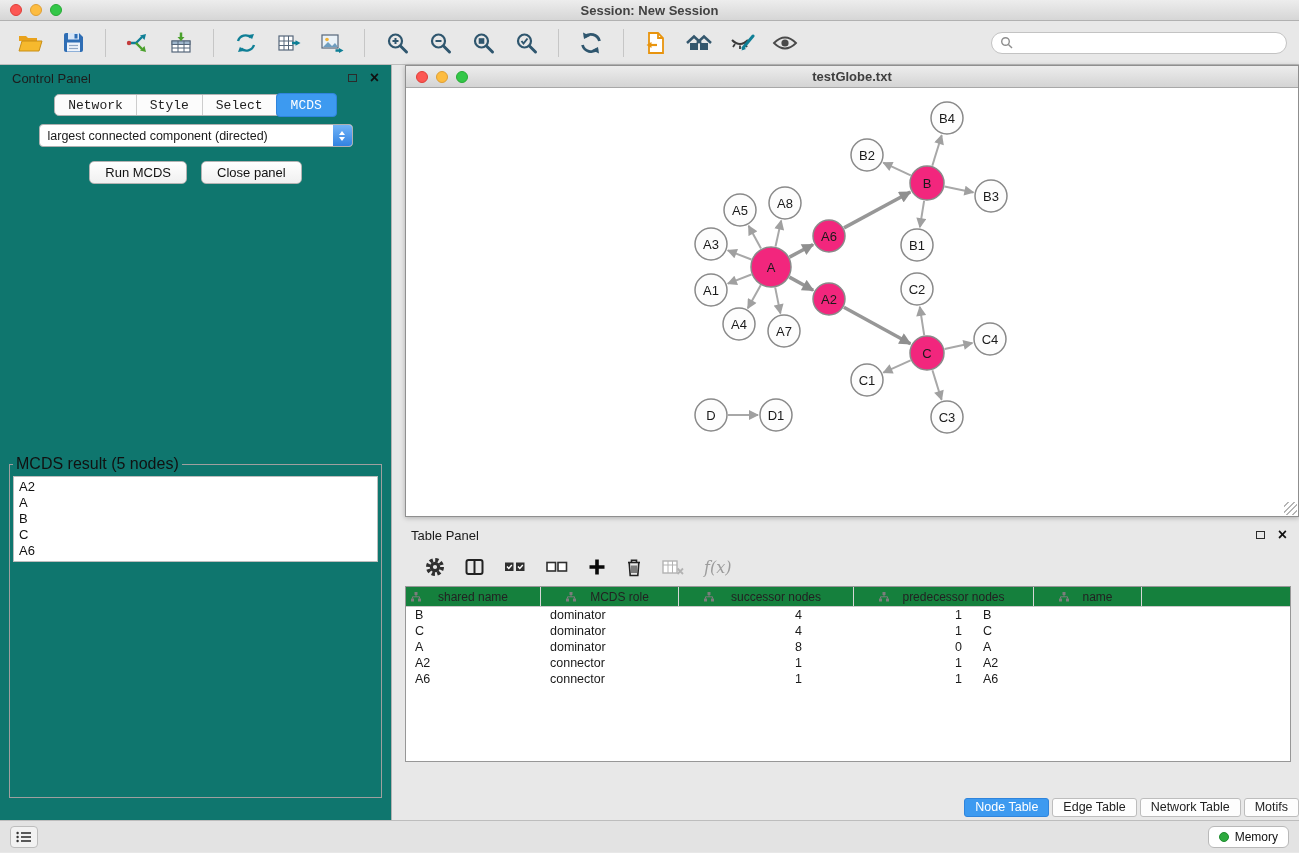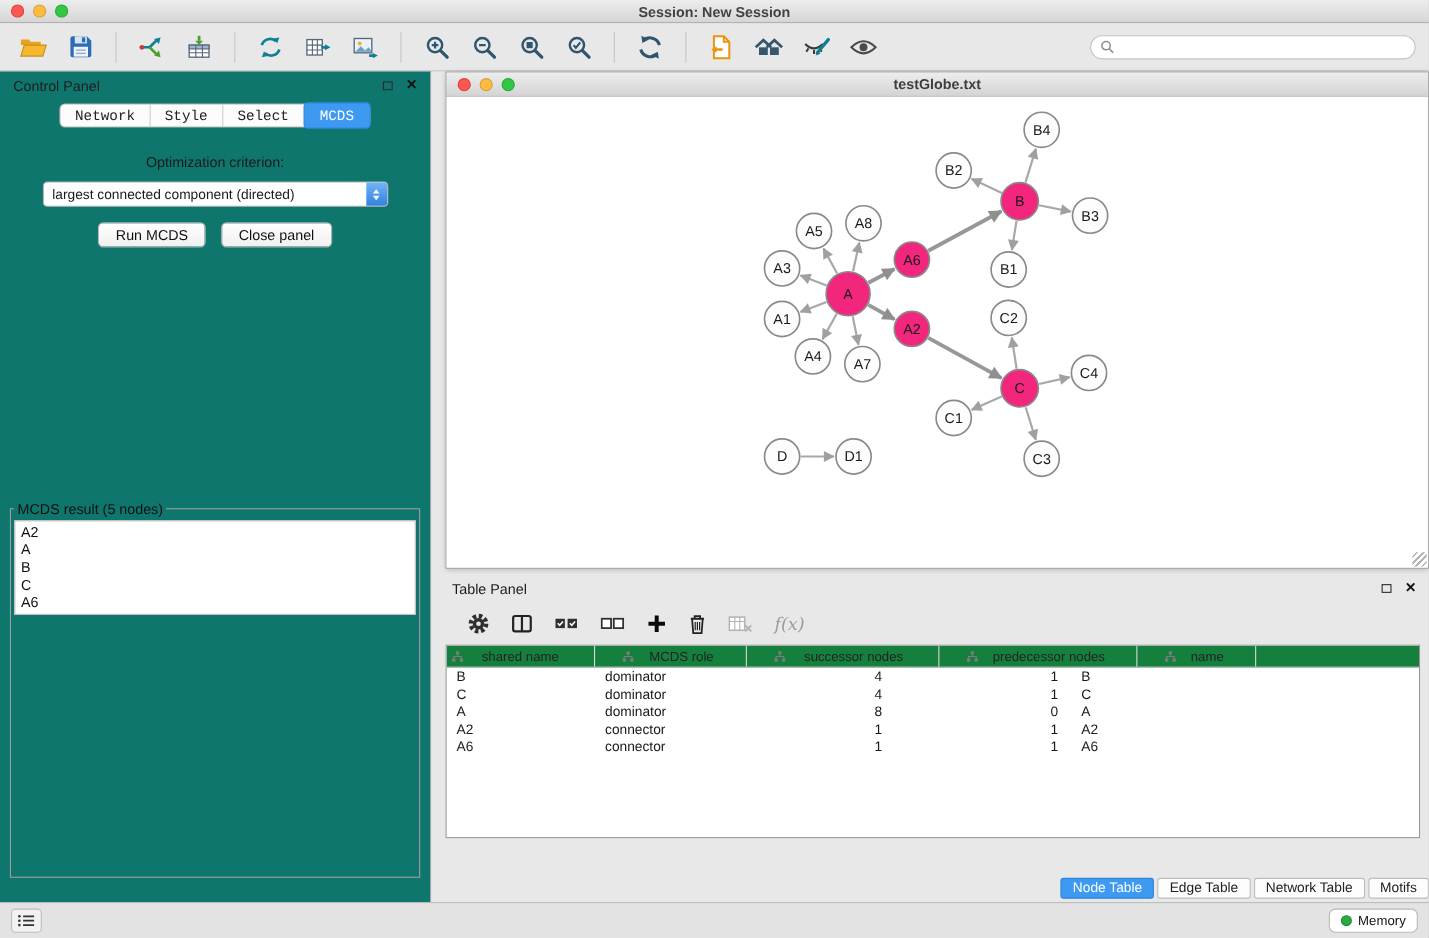--- a/index.html
+++ b/index.html
@@ -46,21 +46,21 @@
             display:flex;align-items:center;flex:none;overflow:hidden;}
   .dd-text{flex:1;font-size:12.5px;padding-left:8px;white-space:nowrap;}
   .dd-btn{width:19px;height:23px;background:linear-gradient(#74b6f9,#2f80e0);display:flex;flex-direction:column;
           align-items:center;justify-content:center;gap:2px;flex:none;}
   .dd-up{width:0;height:0;border-left:3.5px solid transparent;border-right:3.5px solid transparent;border-bottom:4.5px solid #fff;}
   .dd-down{width:0;height:0;border-left:3.5px solid transparent;border-right:3.5px solid transparent;border-top:4.5px solid #fff;}
   .btn-row{display:flex;justify-content:center;gap:14px;margin:14px 0;flex:none;}
   .btn{height:23px;padding:0 15px;background:linear-gradient(#ffffff,#f0f0f0);border:1px solid #b3b3b3;
        border-radius:5px;font-size:13px;display:flex;align-items:center;color:#111;}
   fieldset.result{border:1px solid #9f9f9f;margin:auto 9px 22px;padding:3px;height:343px;flex:none;}
-  fieldset.result legend{font-size:13px;padding:0 3px;color:#111;}
+  fieldset.result legend{font-size:16px;padding:0 3px;color:#111;}
   .listbox{background:#fff;border:1px solid #bdbdbd;width:100%;height:100%;padding:2px 5px;overflow:hidden;}
   .list-item{font-size:13px;line-height:16px;color:#111;}
 
   
   .right{flex:1;display:flex;flex-direction:column;padding-left:13px;background:#e8e8e8;min-width:0;}
 
   
   .network-window{height:452px;border:1px solid #8f8f8f;display:flex;flex-direction:column;background:#fff;
                   box-shadow:0 1px 5px rgba(0,0,0,.25);flex:none;position:relative;}
   .nw-titlebar{height:22px;background:linear-gradient(#ededed,#d4d4d4);border-bottom:1px solid #a8a8a8;
@@ -270,21 +270,20 @@
         <span class="close-x">×</span>
       </div>
       <div class="cp-tabs">
         <div class="tabgroup" id="cp-tabs">
             <div class="tab">Network</div>
             <div class="tab">Style</div>
             <div class="tab">Select</div>
             <div class="tab active">MCDS</div>
           </div>
       </div>
-      <div class="opt-label">Optimization criterion:</div>
       <div class="dropdown">
         <span class="dd-text">largest connected component (directed)</span>
         <span class="dd-btn">
           <span class="dd-up"></span>
             <span class="dd-down"></span>
         </span>
       </div>
       <div class="btn-row">
         <div class="btn">Run MCDS</div>
         <div class="btn">Close panel</div>

